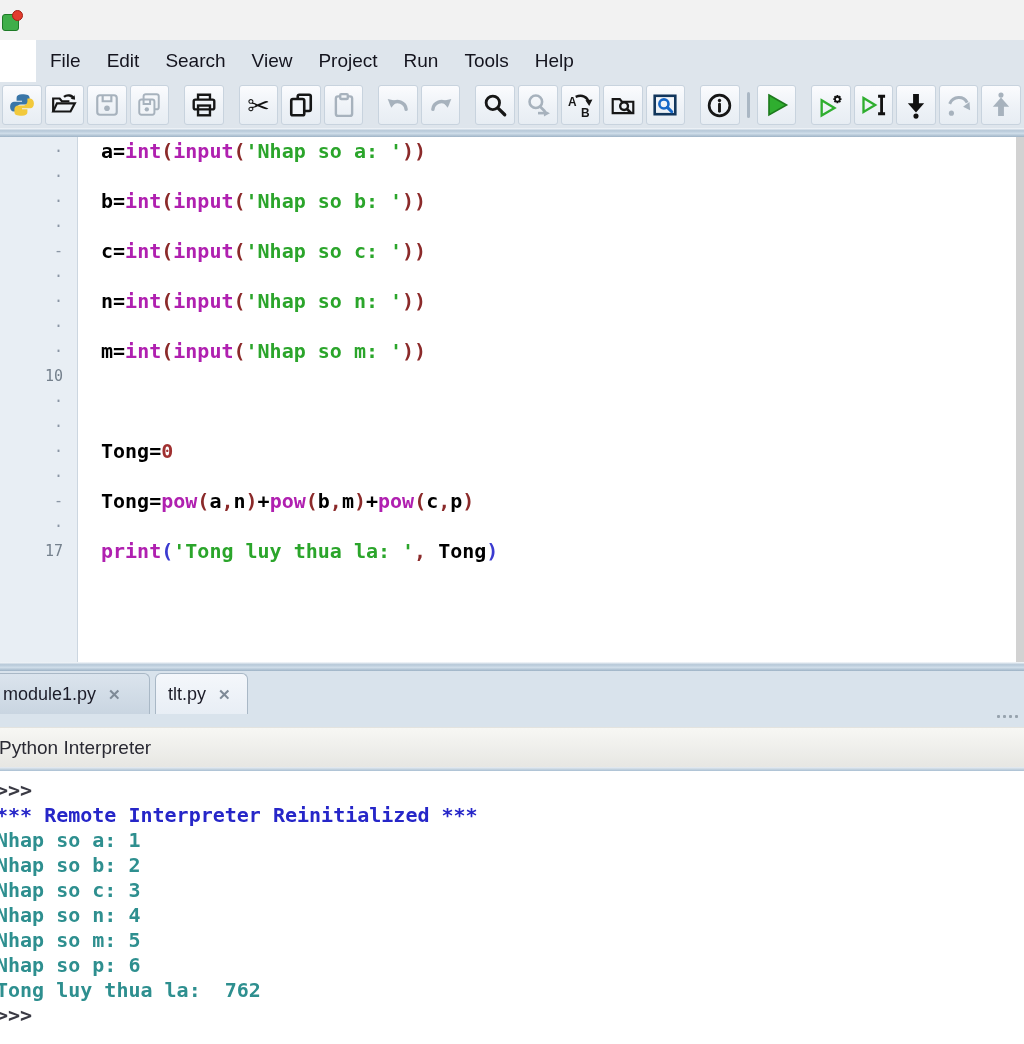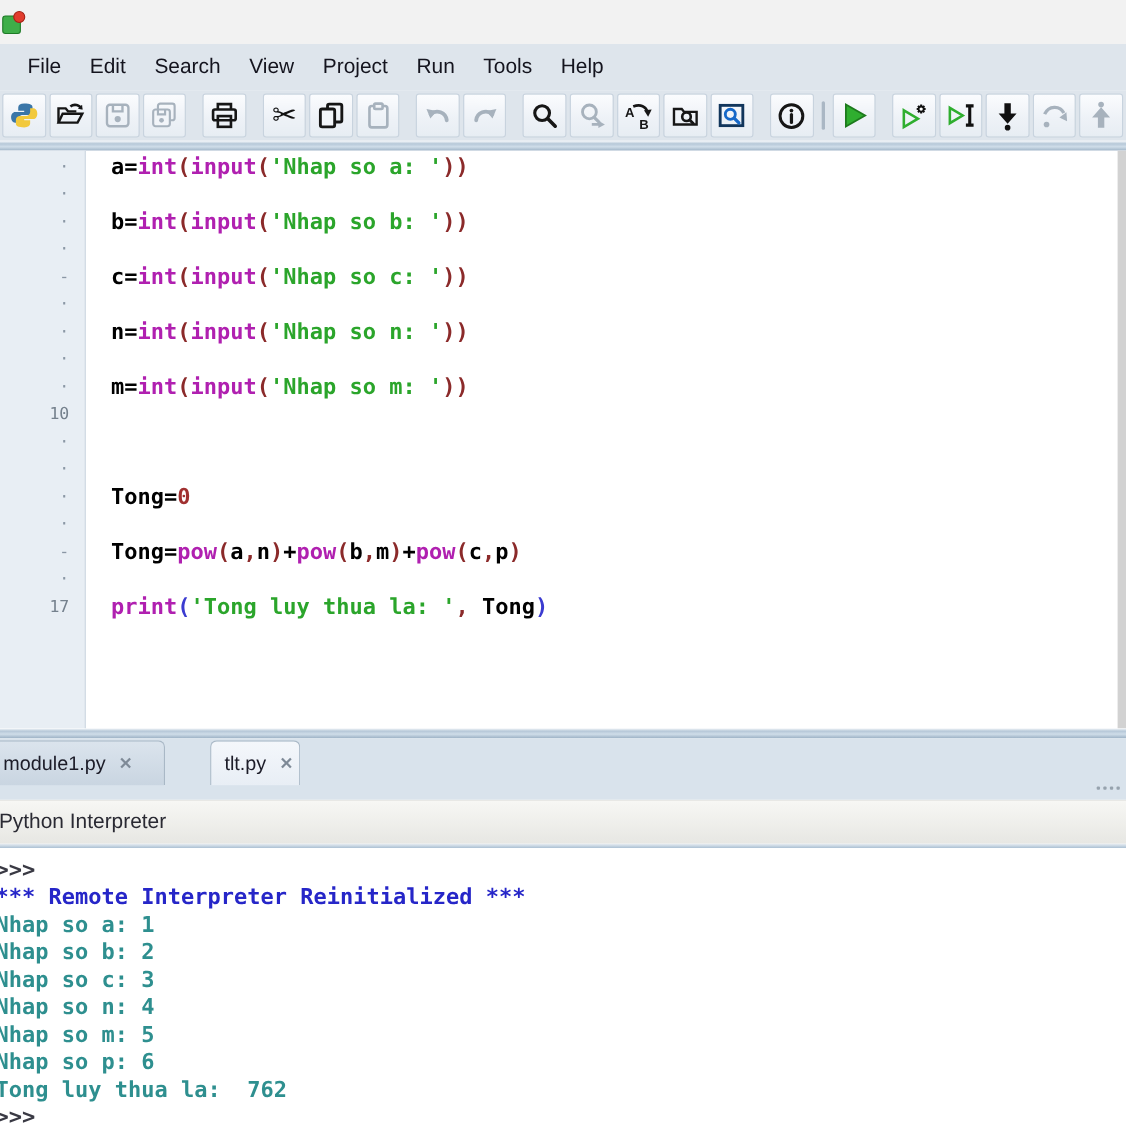--- a/index.html
+++ b/index.html
@@ -5,21 +5,21 @@
   html,body{margin:0;padding:0;}
   body{width:1024px;height:1044px;position:relative;overflow:hidden;background:#fff;
        font-family:"Liberation Sans",sans-serif;}
   
   .titlebar{height:40px;background:#f2f2f2;display:flex;align-items:center;}
   .app-icon{width:20px;height:20px;margin-left:2px;margin-right:8px;position:relative;flex:0 0 auto;}
   .app-icon .g{position:absolute;left:0;top:4px;width:15px;height:15px;background:#3fae49;border:1px solid #1d7a26;border-radius:3px;}
   .app-icon .r{position:absolute;left:10px;top:0;width:9px;height:9px;background:#e23d2e;border-radius:50%;border:1px solid #a32015;}
   .title-text{font-size:20px;color:#8f8f8f;white-space:nowrap;}
   
-  .menubar{height:42px;background:#dee5ec;display:flex;align-items:center;padding-left:12px;}
+  .menubar{height:42px;background:#dee5ec;display:flex;align-items:center;padding-left:1px;margin-left:36px;}
   .menu-item{font-size:19px;color:#14141e;padding:0 13px;line-height:42px;cursor:default;}
   
   .toolbar{height:46px;background:#dee5ec;display:flex;align-items:center;padding-left:2px;}
   .tbtn{width:40px;height:40px;margin-right:3px;border:1px solid #c8d3de;border-radius:3px;
         background:linear-gradient(180deg,#fbfcfe 0%,#eef2f7 55%,#e7edf3 100%);
         display:flex;align-items:center;justify-content:center;box-sizing:border-box;color:#161616;}
   .tbtn.gap{margin-left:12px;}
   .tbtn.disabled{color:#a7b2bd;}
   .tbtn svg{display:block;}
   .tb-sep{width:3px;height:26px;background:#aab7c4;border-radius:2px;margin:0 7px 0 4px;}
@@ -40,21 +40,21 @@
   .tok-str{color:#2ba52b;}
   .tok-num{color:#a03030;}
   .tok-sym{color:#8b2a2a;}
   .tok-match{color:#3b3bd0;}
   .right-edge{position:absolute;right:0;top:0;width:8px;height:100%;background:#d2d2d2;}
   
   .tabstrip{height:56px;background:#d9e3ec;position:relative;padding-left:35px;}
   .tab{position:absolute;top:2px;height:41px;box-sizing:border-box;border:1px solid #a9b8c6;border-bottom:none;
        border-radius:6px 6px 0 0;display:flex;align-items:center;padding:0 12px;}
   .tab-inactive{left:-10px;width:160px;background:linear-gradient(180deg,#dbe4ed,#c9d5e1);}
-  .tab-active{left:155px;width:82px;background:linear-gradient(180deg,#f4f7fb,#e8eef5);margin-left:36px;}
+  .tab-active{left:155px;width:93px;background:linear-gradient(180deg,#f4f7fb,#e8eef5);}
   .tab-label{font-size:18px;color:#1c1c28;white-space:nowrap;}
   .tab-close{margin-left:12px;font-size:15px;font-weight:700;color:#7e8a97;line-height:15px;}
   .tab-dots{position:absolute;right:6px;top:44px;display:flex;gap:3px;}
   .tab-dots i{width:3px;height:3px;background:#97a3ae;border-radius:1px;display:block;}
   
   .interp-header{height:40px;background:linear-gradient(180deg,#f7f7f4,#e7e7e3);display:flex;align-items:center;border-top:1px solid #e3e3df;box-sizing:border-box;}
   .interp-header span{font-size:19px;color:#2a2a33;margin-left:-1px;white-space:nowrap;text-align:center;}
   .hdr-band{height:4px;background:linear-gradient(180deg,#e9eef3,#a9bfd2);}
   .interp{height:273px;background:#fff;overflow:hidden;}
   .int-rows{padding-top:7px;margin-left:-4px;}

